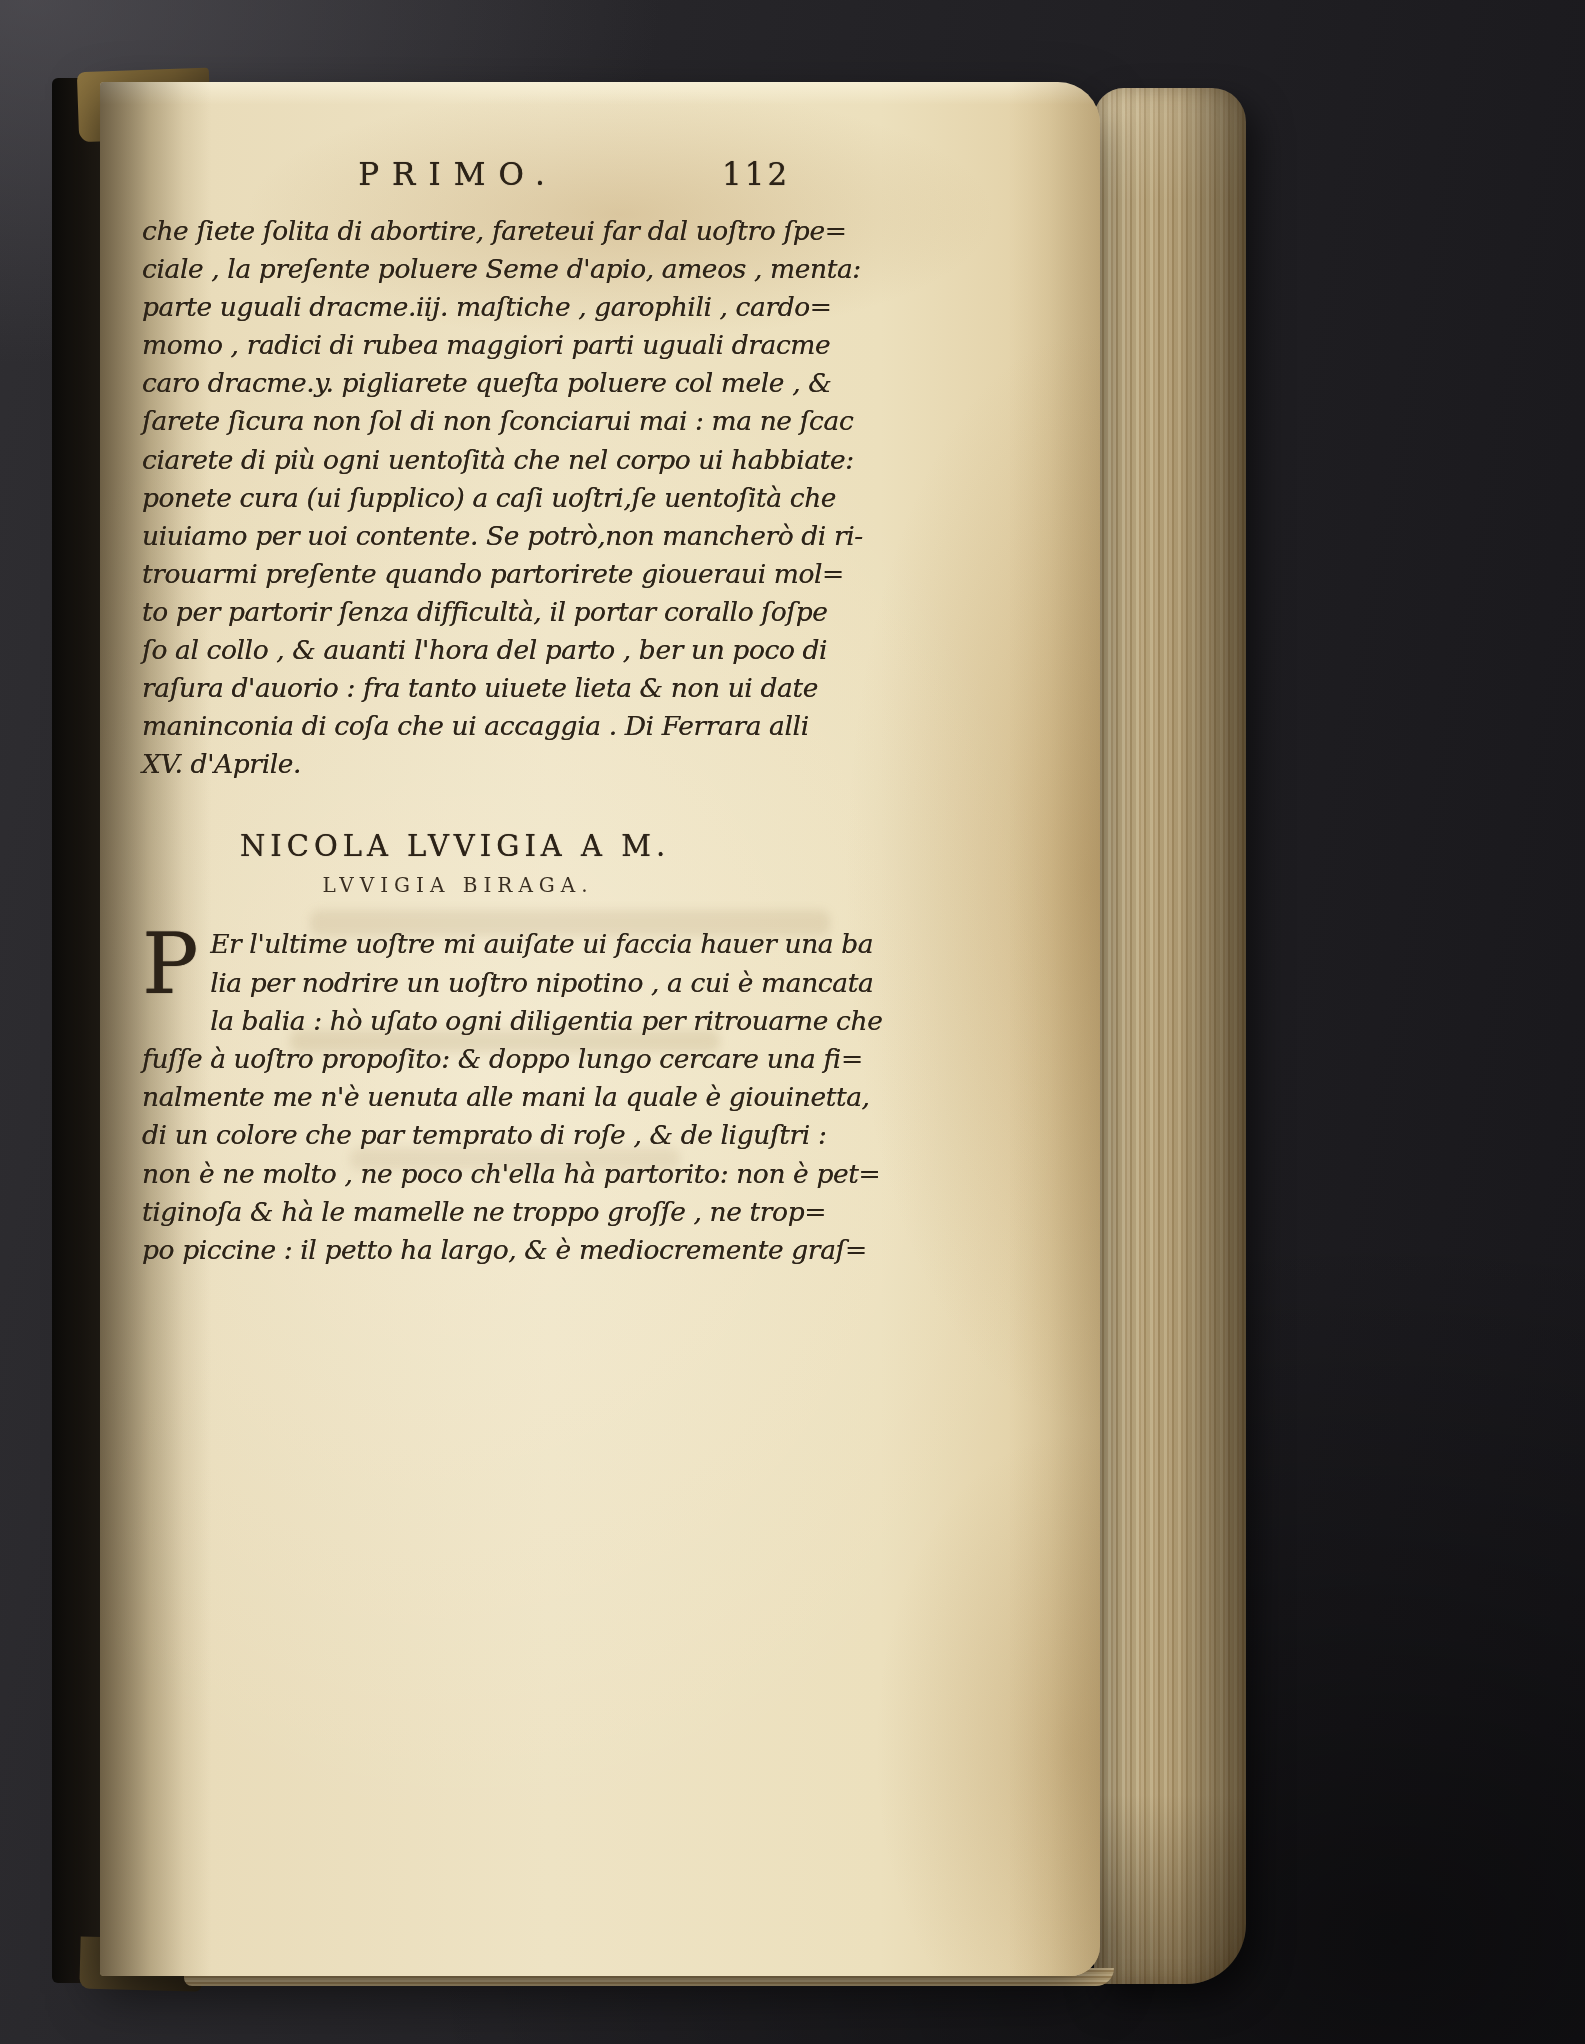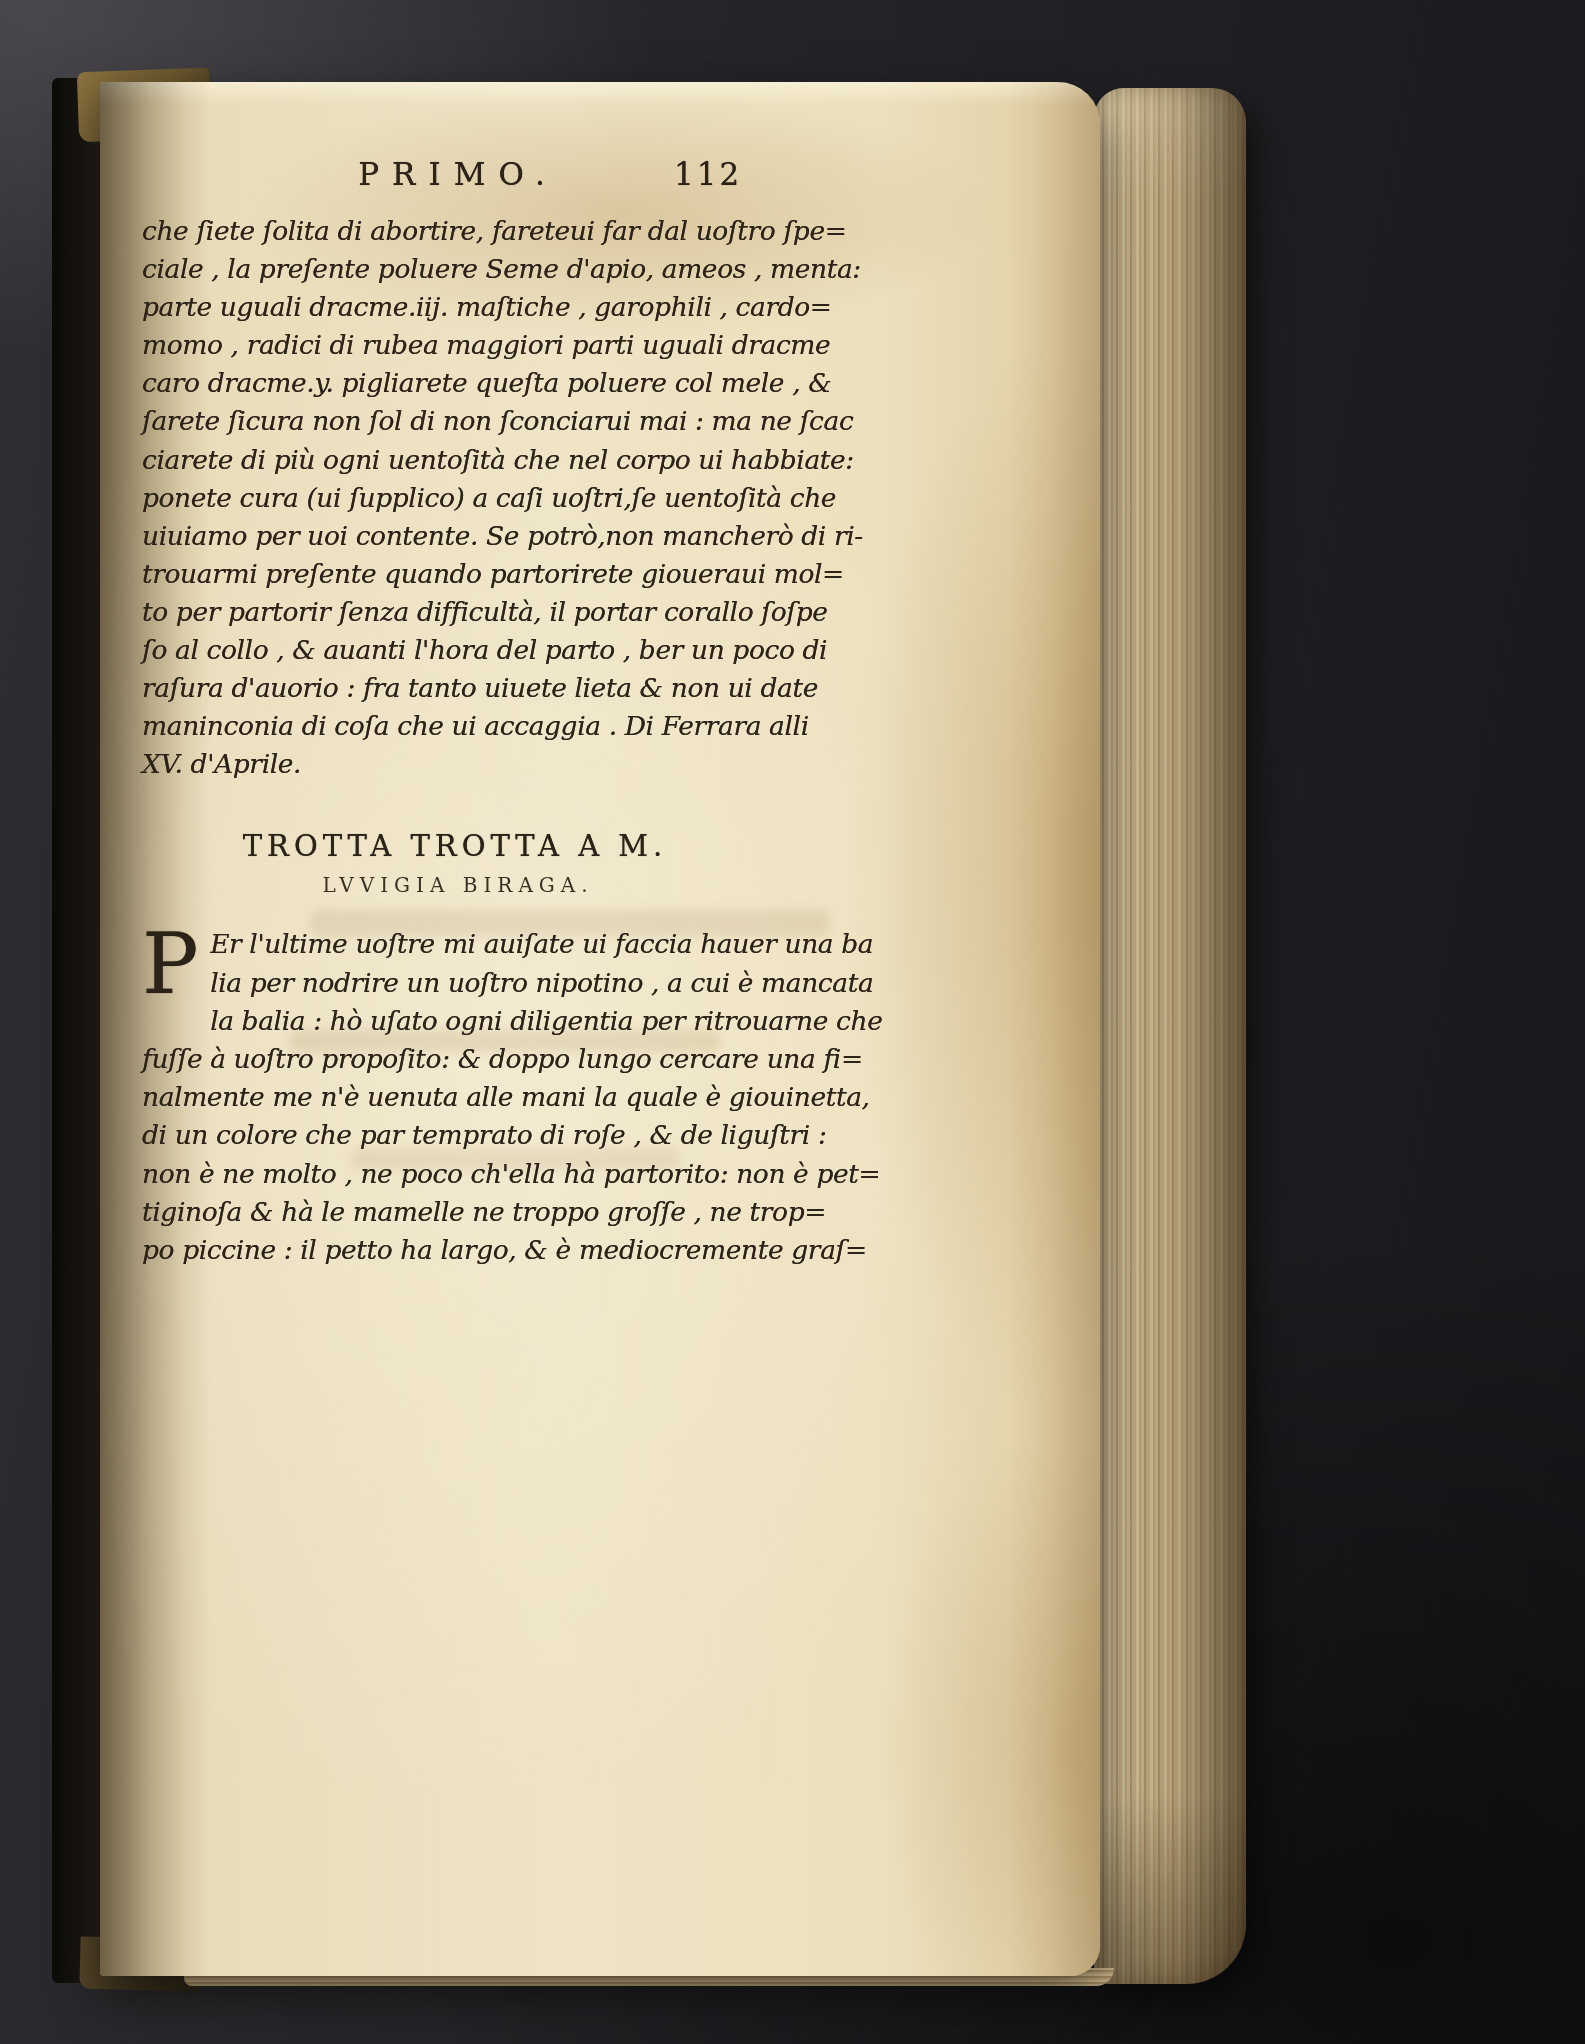--- a/index.html
+++ b/index.html
@@ -43,21 +43,21 @@
   .page::after{content:"";position:absolute;right:0;top:0;width:92px;height:100%;border-radius:0 42px 30px 0;
     background:linear-gradient(270deg,rgba(120,90,45,.30) 0%,rgba(150,115,60,.12) 55%,transparent 100%);}
   .ghost{position:absolute;border-radius:10px;filter:blur(5px);}
   .g1{left:210px;top:828px;width:520px;height:26px;background:rgba(140,110,60,.13);}
   .g2{left:190px;top:948px;width:430px;height:22px;background:rgba(140,110,60,.14);}
   .g3{left:250px;top:1066px;width:330px;height:22px;background:rgba(140,110,60,.11);}
   .textblock{position:absolute;left:42px;top:74px;width:672px;color:#2c2318;}
   .pagehead{position:relative;height:46px;font-size:31px;}
   .running-title{position:absolute;left:50%;transform:translateX(-60%);letter-spacing:.42em;
     text-shadow:0 0 .7px rgba(40,30,20,.9);}
-  .page-number{position:absolute;left:532px;top:0;letter-spacing:3px;text-shadow:0 0 .7px rgba(40,30,20,.9);}
+  .page-number{position:absolute;left:580px;top:0;letter-spacing:3px;text-shadow:0 0 .7px rgba(40,30,20,.9);}
   .bodytext{margin-top:10px;font-style:italic;font-size:26.5px;line-height:38.1px;letter-spacing:-.4px;
     text-shadow:0 0 .6px rgba(44,35,24,.75);}
   .line{white-space:nowrap;}
   .letter-head{margin-top:46px;text-align:center;padding-right:46px;font-size:29px;letter-spacing:5px;
     text-shadow:0 0 .7px rgba(40,30,20,.9);}
   .letter-subhead{margin-top:10px;text-align:center;padding-right:40px;font-size:20px;letter-spacing:6px;color:#3a2f22;}
   .letter-body{margin-top:28px;font-style:italic;font-size:26.5px;line-height:38.2px;letter-spacing:-.4px;
     text-shadow:0 0 .6px rgba(44,35,24,.75);}
   .dropcap{float:left;font-style:normal;font-size:84px;line-height:72px;height:74px;margin:3px 12px 0 0;
     text-shadow:0 0 1px rgba(40,30,20,.8);}
@@ -95,21 +95,21 @@
             <div class="line">ponete cura (ui ſupplico) a caſi uoſtri,ſe uentoſità che</div>
             <div class="line">uiuiamo per uoi contente. Se potrò,non mancherò di ri-</div>
             <div class="line">trouarmi preſente quando partorirete gioueraui mol=</div>
             <div class="line">to per partorir ſenza difficultà, il portar corallo ſoſpe</div>
             <div class="line">ſo al collo , &amp; auanti l'hora del parto , ber un poco di</div>
             <div class="line">raſura d'auorio : fra tanto uiuete lieta &amp; non ui date</div>
             <div class="line">maninconia di coſa che ui accaggia .   Di Ferrara alli</div>
             <div class="line">XV. d'Aprile.</div>
           </div>
 
-        <div class="letter-head">TROTTA TROTTA A M.</div>
+        <div class="letter-head">NICOLA LVVIGIA A M.</div>
         <div class="letter-subhead">LVVIGIA BIRAGA.</div>
 
         <div class="letter-body">
           <span class="dropcap">P</span>
           <div>
               <div class="line">Er l'ultime uoſtre mi auiſate ui faccia hauer una ba</div>
               <div class="line">lia per nodrire un uoſtro nipotino , a cui è mancata</div>
               <div class="line">la balia : hò uſato ogni diligentia per ritrouarne che</div>
               <div class="line">fuſſe à uoſtro propoſito: &amp; doppo lungo cercare una fi=</div>
               <div class="line">nalmente me n'è uenuta alle mani la quale è giouinetta,</div>

